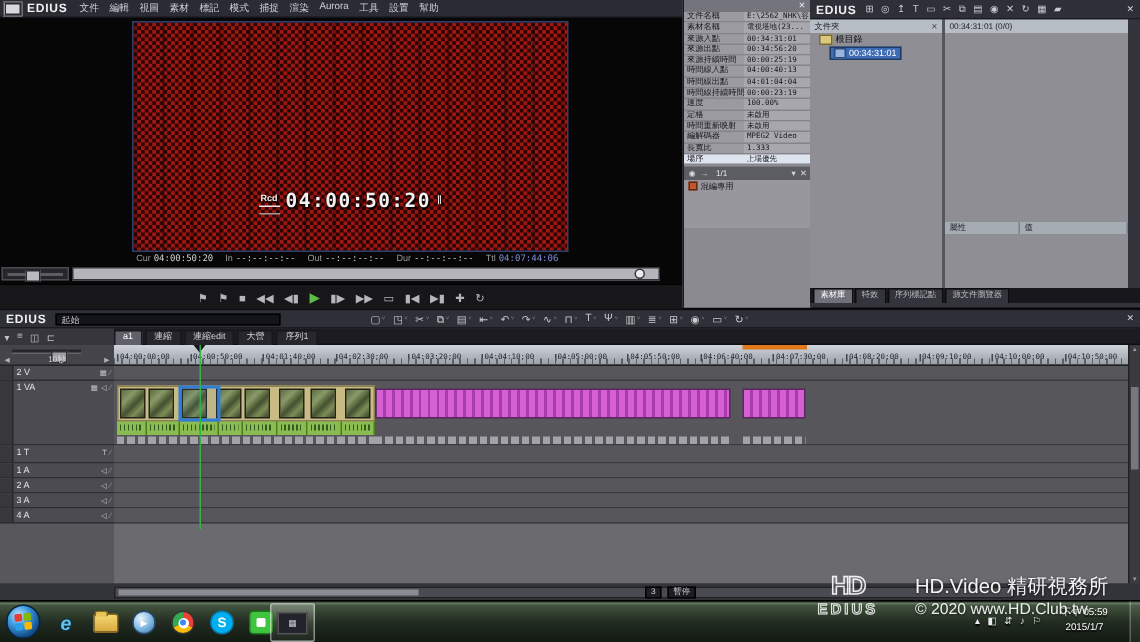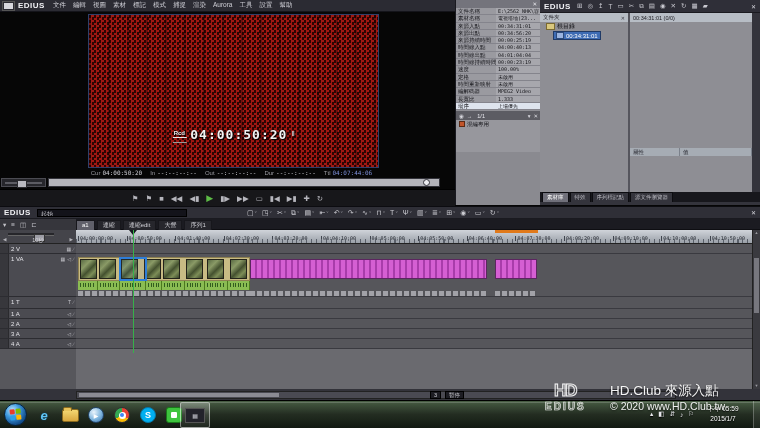--- a/index.html
+++ b/index.html
@@ -655,17 +655,17 @@
       <div>2015/1/7</div>
     </div>
     <div class="sliver"></div>
   </div>
 
   <div class="watermark">
     <div class="wm-logo">
       <div class="wm-hd">HD</div>
       <div class="wm-club">EDIUS</div>
     </div>
-    <div class="wm-l1">HD.Club 來源入點</div>
+    <div class="wm-l1">HD.Video 精研視務所</div>
     <div class="wm-l2">© 2020  www.HD.Club.tw</div>
   </div>
 
 </div>
 
 </body></html>

